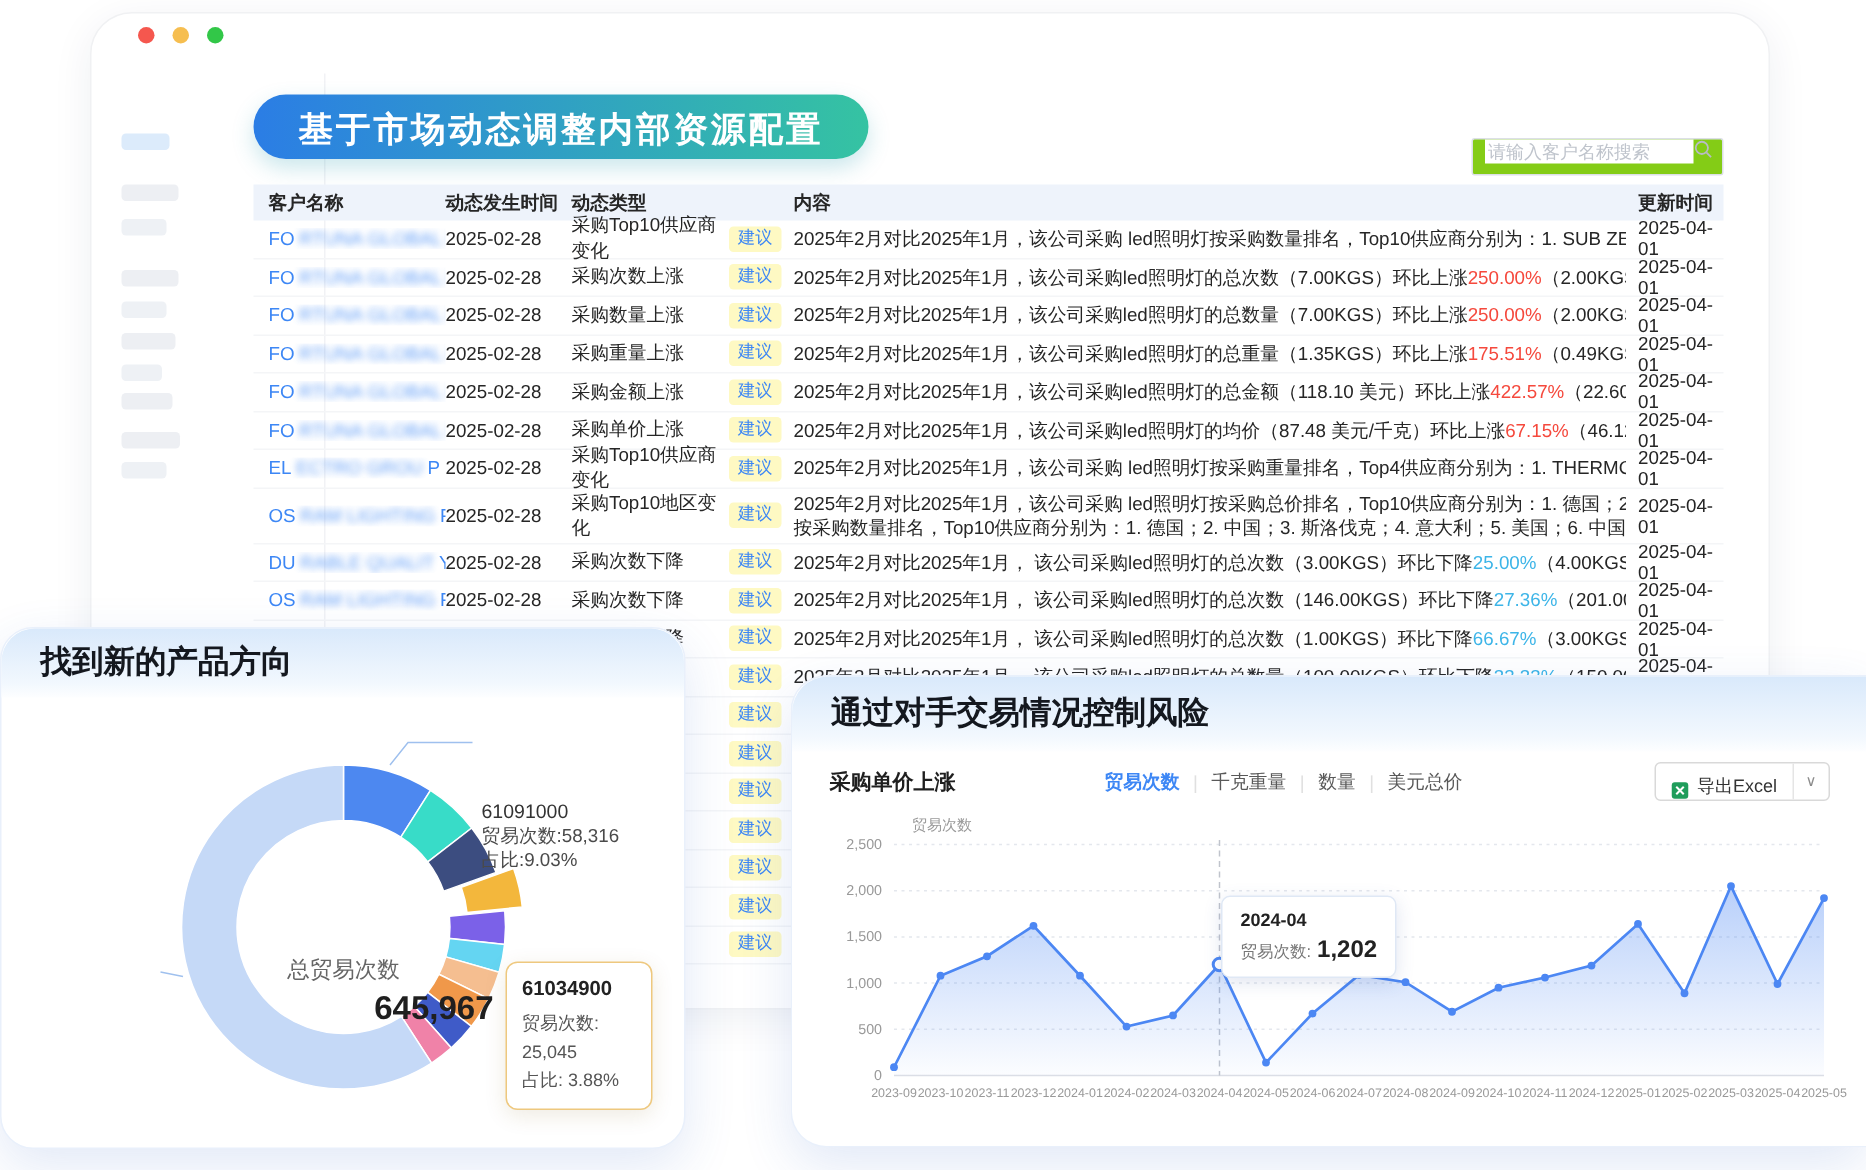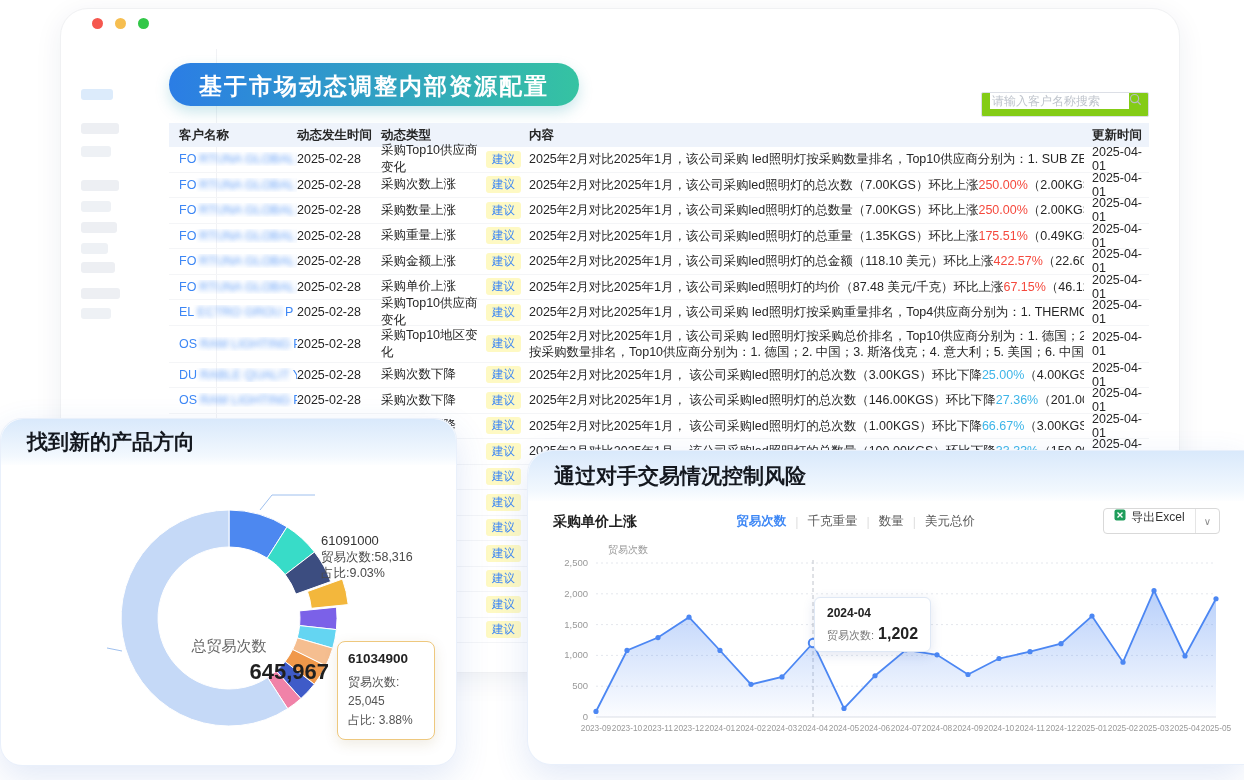--- a/index.html
+++ b/index.html
@@ -75,21 +75,21 @@
   .donut-tip .tl{font-size:12px;color:#555;line-height:19px;}
 
   
   .trend-title{position:absolute;left:25px;top:62px;font-size:14px;font-weight:bold;color:#1f1f1f;}
   .tabs{position:absolute;right:260px;top:62px;display:flex;align-items:center;font-size:12.5px;color:#595959;}
   .tabs .tab{cursor:pointer;padding:0 9px;}
   .tabs .tab.active{color:#3d87f5;font-weight:bold;}
   .tabs .sep{color:#e0e0e0;}
   .export-btn{position:absolute;right:24px;top:57px;height:26px;display:flex;align-items:center;
               border:1px solid #d9d9d9;border-radius:4px;background:#fff;font-size:12px;color:#333;}
-  .export-btn .main{display:flex;align-items:flex-start;gap:5px;padding:0 10px;height:100%;cursor:pointer;}
+  .export-btn .main{display:flex;align-items:flex-end;gap:5px;padding:0 10px;height:100%;cursor:pointer;}
   .export-btn .chev{border-left:1px solid #e5e5e5;height:100%;display:flex;align-items:center;padding:0 8px;color:#8c8c8c;font-size:10px;cursor:pointer;}
   .trend-chart-wrap{position:absolute;left:20px;top:92px;}
   .trend-tip{position:absolute;left:286px;top:146px;background:#fff;border:1px solid #dfe8f5;border-radius:6px;
              box-shadow:0 3px 12px rgba(60,90,160,.15);padding:8px 12px;z-index:3;}
   .trend-tip .tt{font-size:12px;font-weight:bold;color:#222;margin-bottom:5px;}
   .trend-tip .tl{font-size:11px;color:#777;}
   .trend-tip .tv{color:#222;font-weight:bold;margin-left:4px;}
 </style>
 </head>
 <body>

